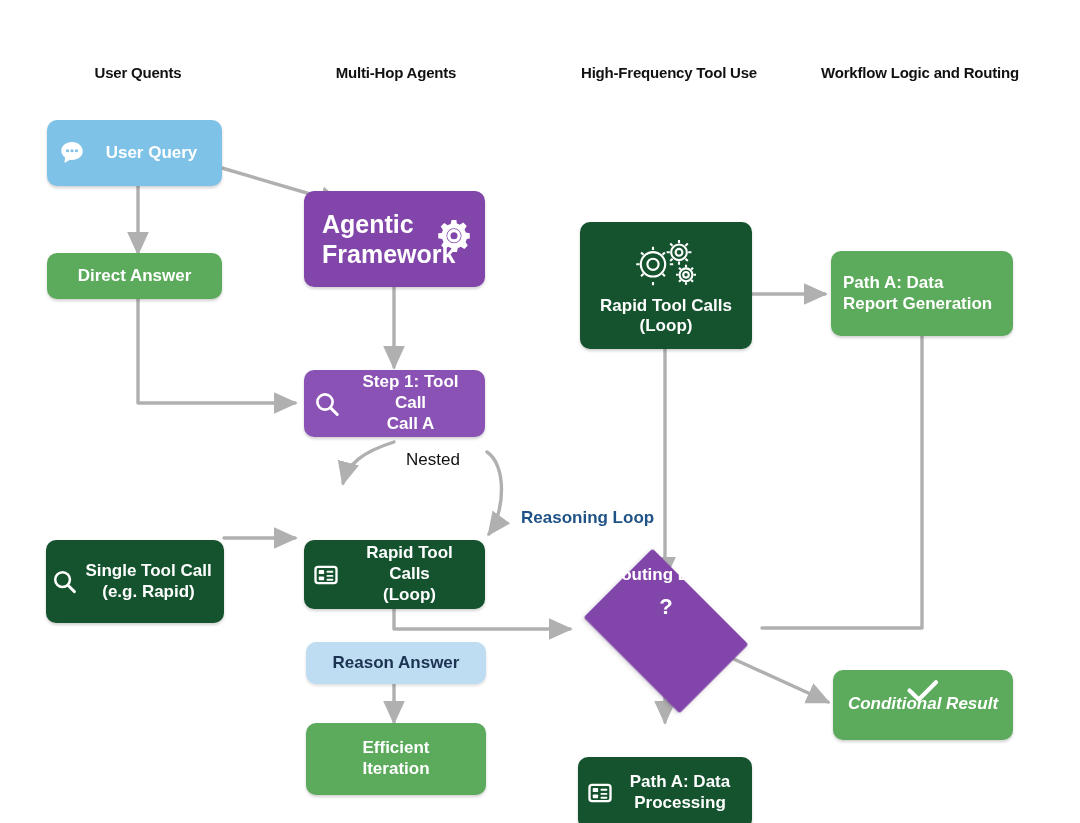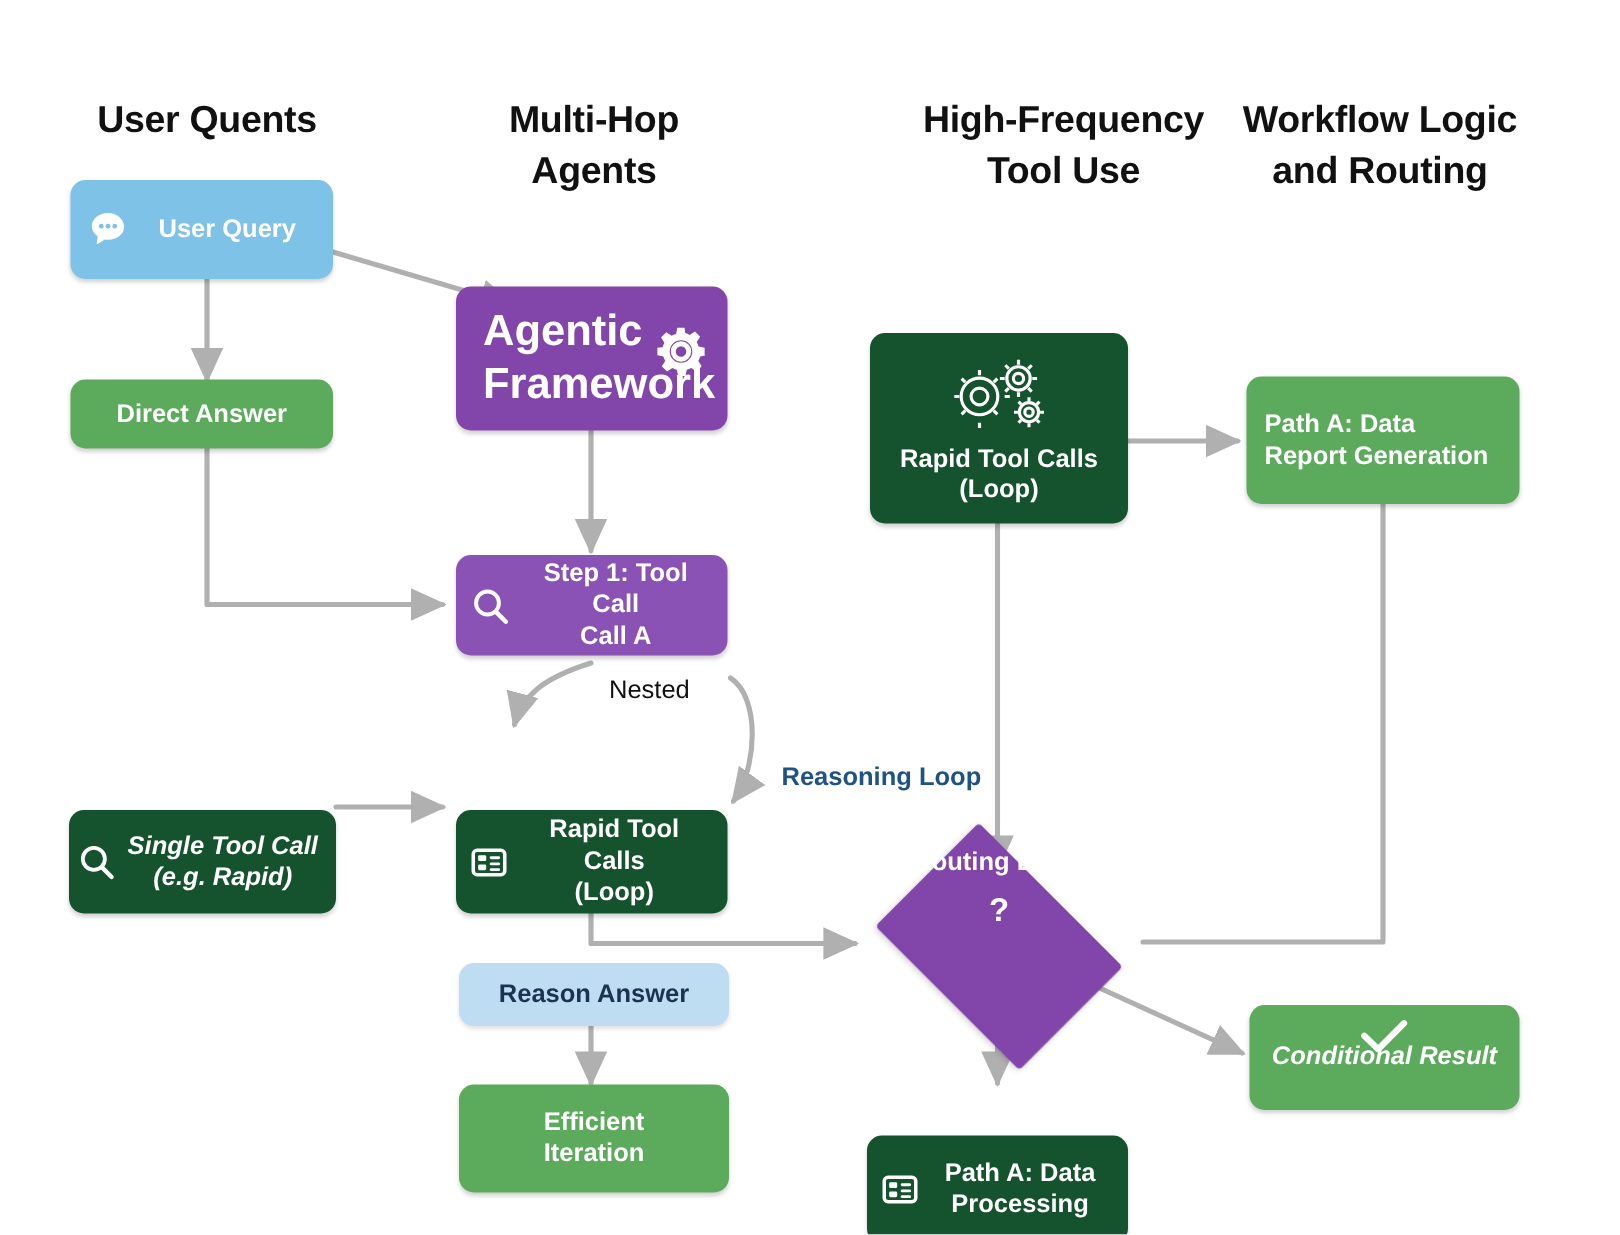--- a/index.html
+++ b/index.html
@@ -2,21 +2,21 @@
 <html><head>
 <meta charset="utf-8">
 <style>
   html,body{margin:0;padding:0;background:#ffffff;}
   body{font-family:"Liberation Sans","DejaVu Sans",sans-serif;}
   #stage{position:relative;width:1080px;height:823px;background:#ffffff;overflow:hidden;}
   #edges{position:absolute;left:0;top:0;width:1080px;height:823px;pointer-events:none;}
 
   .col-title{
     position:absolute;text-align:center;font-weight:bold;color:#111111;
-    font-size:25px;line-height:1.36;letter-spacing:-0.2px;
+    font-size:15px;line-height:1.36;letter-spacing:-0.2px;
   }
 
   .node{
     position:absolute;box-sizing:border-box;display:flex;
     align-items:center;justify-content:center;
     border-radius:10px;color:#ffffff;font-weight:bold;
     font-size:17px;line-height:1.22;text-align:center;
     box-shadow:0 2px 3px rgba(0,0,0,0.18);
     padding:6px 10px;
   }
@@ -103,21 +103,21 @@
 
   <div class="col-title" style="left:38px;top:63px;width:200px;">
     <span>User Quents</span>
   </div>
 
   <div class="col-title" style="left:296px;top:63px;width:200px;">
     <span class="l">Multi-Hop</span>
     <span class="l">Agents</span>
   </div>
 
-  <div class="col-title" style="left:555px;top:63px;width:228px;margin-left:40px;">
+  <div class="col-title" style="left:555px;top:63px;width:228px;">
     <span class="l">High-Frequency</span>
     <span class="l">Tool Use</span>
   </div>
 
   <div class="col-title" style="left:805px;top:63px;width:230px;">
     <span class="l">Workflow</span>
     <span class="l">Logic</span>
     <span class="l">and Routing</span>
   </div>
 
@@ -134,21 +134,21 @@
       <span class="l">User Query</span>
     </span>
   </div>
 
   <div class="node green" style="left:47px;top:253px;width:175px;height:46px;justify-content:center;">
     <span class="txt">
       <span class="l">Direct Answer</span>
     </span>
   </div>
 
-  <div class="node purple" style="left:304px;top:191px;width:181px;height:96px;font-size:29px;justify-content:flex-start;padding-left:18px;">
+  <div class="node purple" style="left:304px;top:191px;width:181px;height:96px;font-size:25px;justify-content:flex-start;padding-left:18px;">
     <span class="txt" style="text-align:left;">
       <span class="l">Agentic</span>
       <span class="l">Framework</span>
     </span>
     <span class="icon-right">
       <svg width="42" height="42" viewBox="0 0 24 24">
         <path fill="#ffffff" d="M12 8.1a3.9 3.9 0 1 0 0 7.8 3.9 3.9 0 0 0 0-7.8zm0 5.9a2 2 0 1 1 0-4 2 2 0 0 1 0 4z"></path>
         <path fill="#ffffff" d="M21 13.4v-2.8l-2.3-.5a6.9 6.9 0 0 0-.7-1.7l1.3-2-2-2-2 1.3a6.9 6.9 0 0 0-1.7-.7L13.4 3h-2.8l-.5 2.3a6.9 6.9 0 0 0-1.7.7l-2-1.3-2 2 1.3 2a6.9 6.9 0 0 0-.7 1.7L3 10.6v2.8l2.3.5c.16.6.4 1.17.7 1.7l-1.3 2 2 2 2-1.3c.53.3 1.1.54 1.7.7l.5 2.3h2.8l.5-2.3c.6-.16 1.17-.4 1.7-.7l2 1.3 2-2-1.3-2c.3-.53.54-1.1.7-1.7l2.3-.5zm-9 2.9a4.3 4.3 0 1 1 0-8.6 4.3 4.3 0 0 1 0 8.6z"></path>
       </svg>
     </span>
@@ -160,21 +160,21 @@
         <circle cx="10.4" cy="10.4" r="6.1" fill="none" stroke="#ffffff" stroke-width="2.1"></circle>
         <line x1="14.9" y1="15.1" x2="20.2" y2="20.4" stroke="#ffffff" stroke-width="2.4" stroke-linecap="round"></line>
       </svg>
     </span>
     <span class="txt">
       <span class="l">Step 1: Tool Call</span>
       <span class="l">Call A</span>
     </span>
   </div>
 
-  <div class="node navy with-icon" style="left:46px;top:506px;width:178px;height:69px;padding-left:4px;font-style:italic;">
+  <div class="node navy with-icon" style="left:46px;top:506px;width:178px;height:83px;padding-left:4px;">
     <span class="ico">
       <svg width="29" height="29" viewBox="0 0 24 24">
         <circle cx="10.4" cy="10.4" r="6.1" fill="none" stroke="#ffffff" stroke-width="2.1"></circle>
         <line x1="14.9" y1="15.1" x2="20.2" y2="20.4" stroke="#ffffff" stroke-width="2.4" stroke-linecap="round"></line>
       </svg>
     </span>
     <span class="txt">
       <span class="l">Single Tool Call</span>
       <span class="l">(e.g. Rapid)</span>
     </span>

